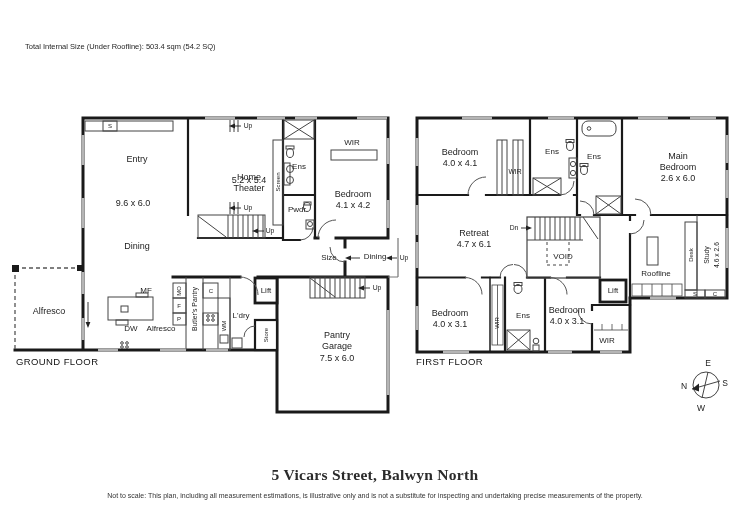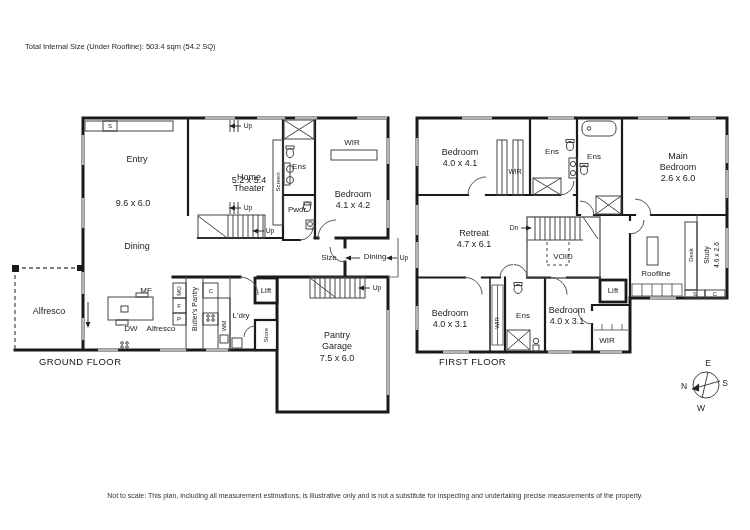--- a/index.html
+++ b/index.html
@@ -13,21 +13,21 @@
   .gf{left:10px;top:110px;width:400px;height:310px;}
   .ff{left:410px;top:110px;width:330px;height:260px;}
   .plan svg{position:absolute;left:0;top:0;display:block;}
   .lbl{position:absolute;transform:translate(-50%,-50%);font-size:9px;line-height:10.5px;
        white-space:nowrap;color:#1c1c1c;}
   .md{font-size:8px;}
   .sm{font-size:6.8px;}
   .xs{font-size:6px;}
   .vert{transform:translate(-50%,-50%) rotate(-90deg);}
   .wrap{white-space:normal;text-align:center;}
-  .floor-tag{position:absolute;font-size:9.5px;letter-spacing:.4px;color:#111;margin-left:23px;}
+  .floor-tag{position:absolute;font-size:9.5px;letter-spacing:.4px;color:#111;}
   .address{position:absolute;left:0;right:0;top:466px;text-align:center;
            font-family:"Liberation Serif",serif;font-size:15.5px;font-weight:700;
            color:#2b2b2b;letter-spacing:.3px;}
   .disclaimer{position:absolute;left:0;right:0;top:492px;text-align:center;
               font-size:7px;color:#333;}
   .compass{position:absolute;left:675px;top:352px;width:62px;height:70px;}
 </style>
 </head>
 <body>
 
@@ -281,15 +281,16 @@
       <circle cx="31" cy="33" r="13" stroke="#444" stroke-width="1" fill="none"></circle>
       <path d="M33 20 L27 46 M17 37 L45 29" stroke="#444" stroke-width="1" fill="none"></path>
       <path d="M17 37 L24 31.5 L24 39.5 z" fill="#222"></path>
       <text x="33" y="14" text-anchor="middle" font-size="8.5" fill="#222" font-family="Liberation Sans, sans-serif">E</text>
       <text x="50" y="34" text-anchor="middle" font-size="8.5" fill="#222" font-family="Liberation Sans, sans-serif">S</text>
       <text x="26" y="59" text-anchor="middle" font-size="8.5" fill="#222" font-family="Liberation Sans, sans-serif">W</text>
       <text x="9" y="37" text-anchor="middle" font-size="8.5" fill="#222" font-family="Liberation Sans, sans-serif">N</text>
     </svg>
   </div>
 
+  <div class="address">5 Vicars Street, Balwyn North</div>
   <div class="disclaimer">Not to scale: This plan, including all measurement estimations, is illustrative only and is not a substitute for inspecting and undertaking precise measurements of the property.</div>
 
 </div>
 
 </body></html>

